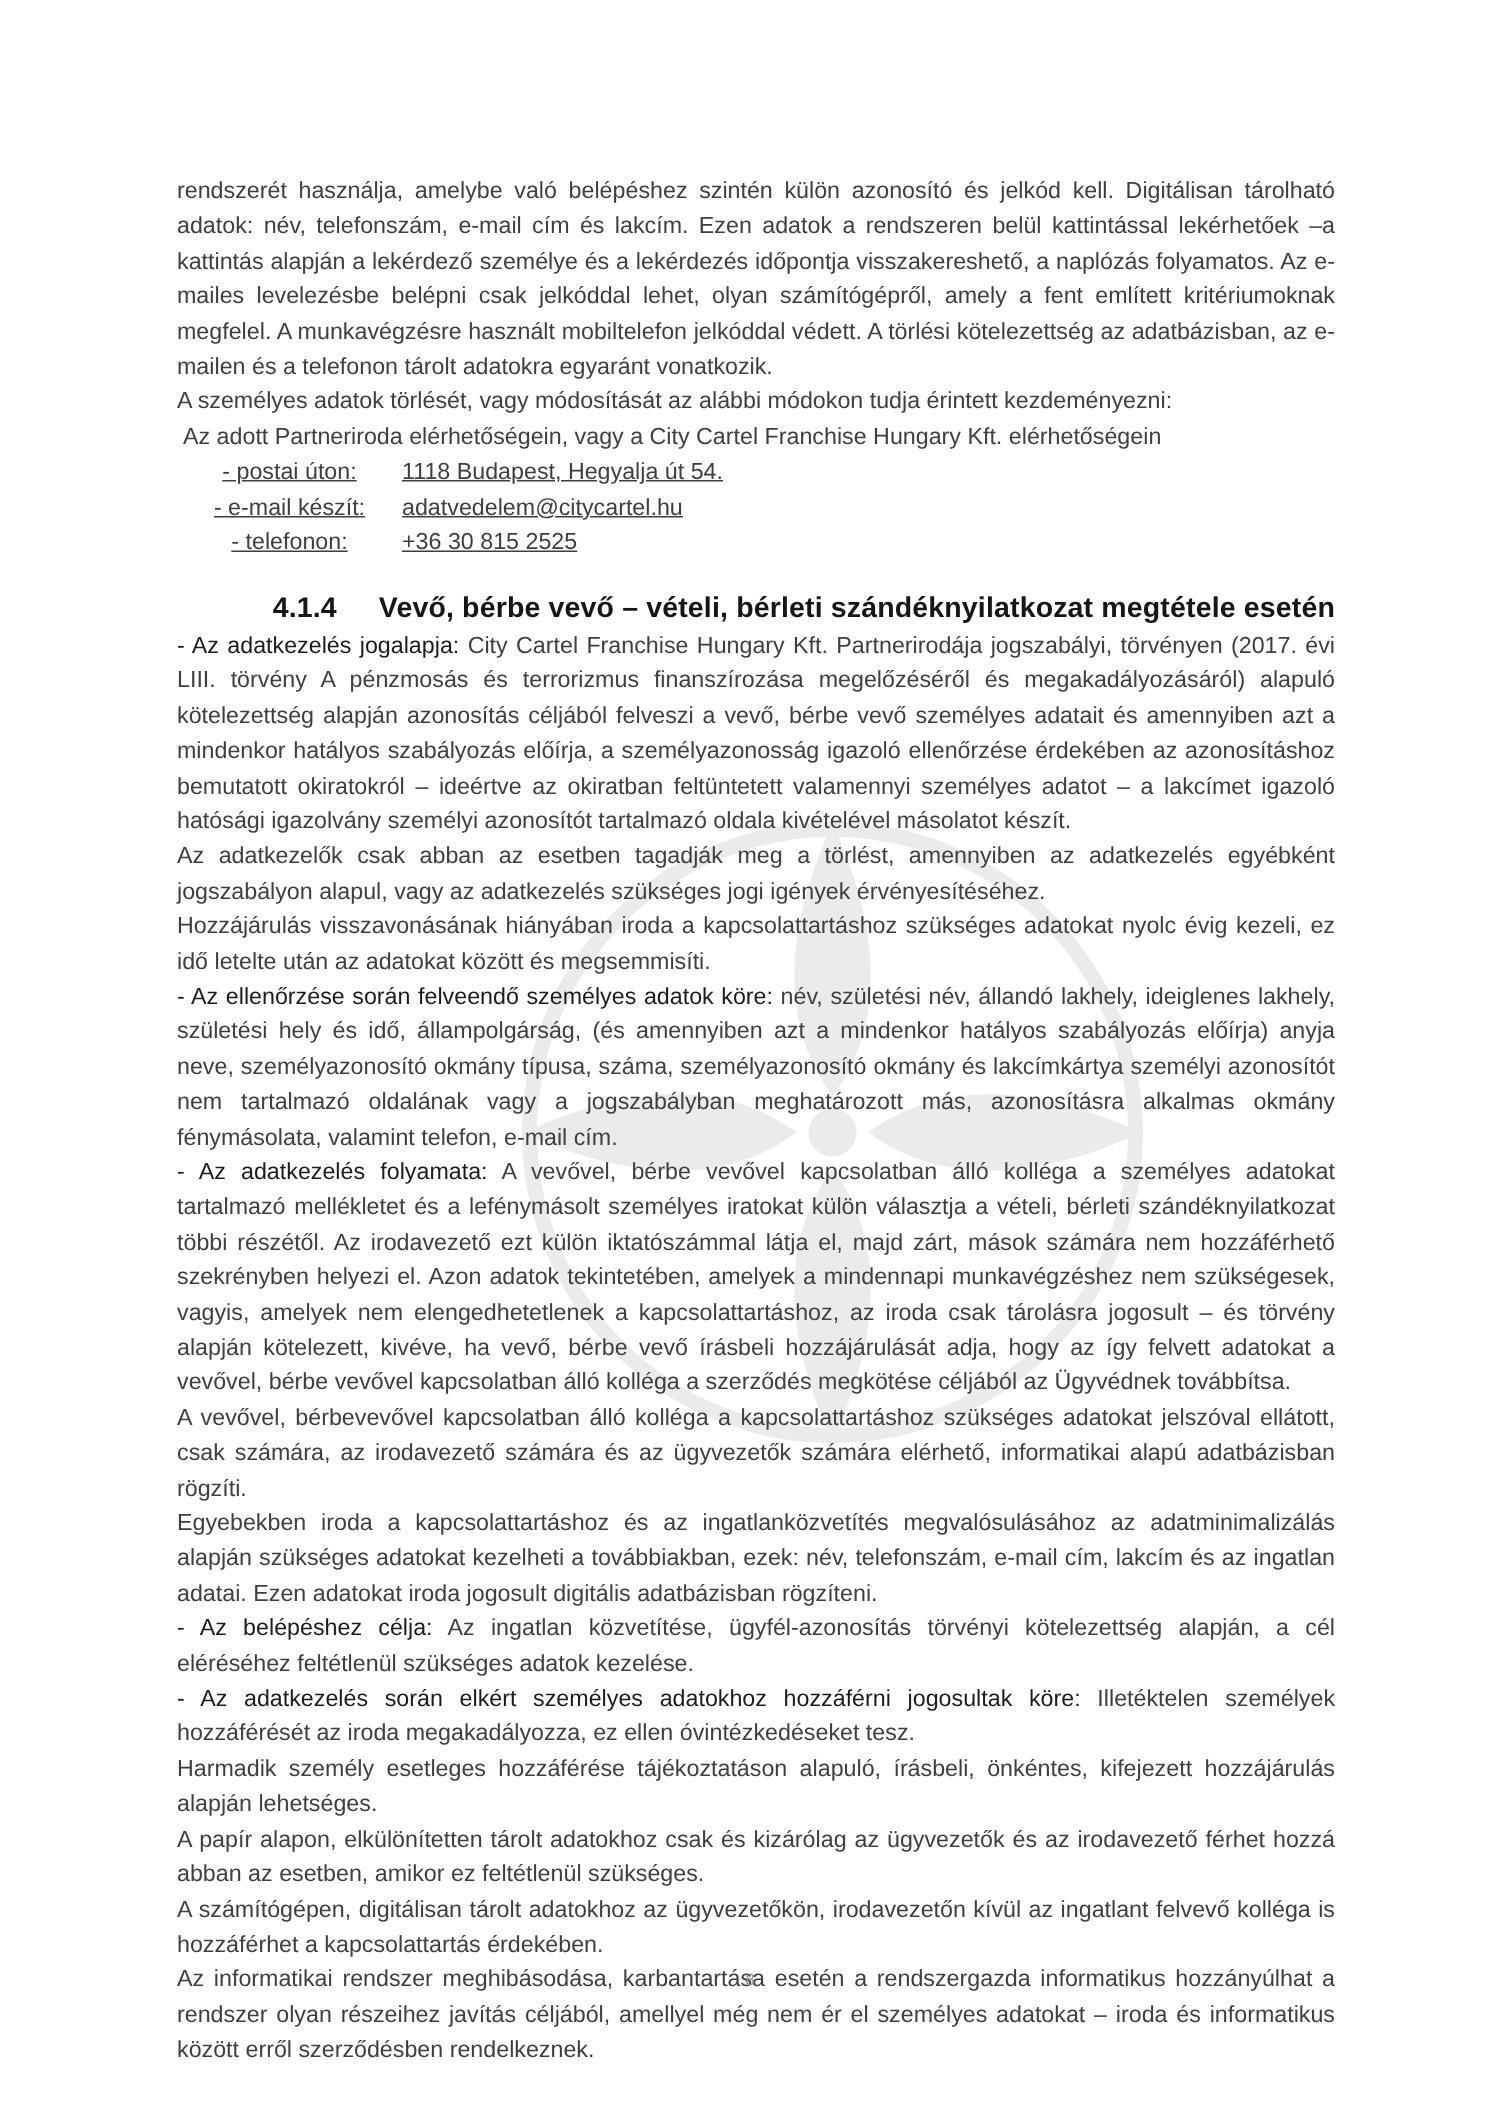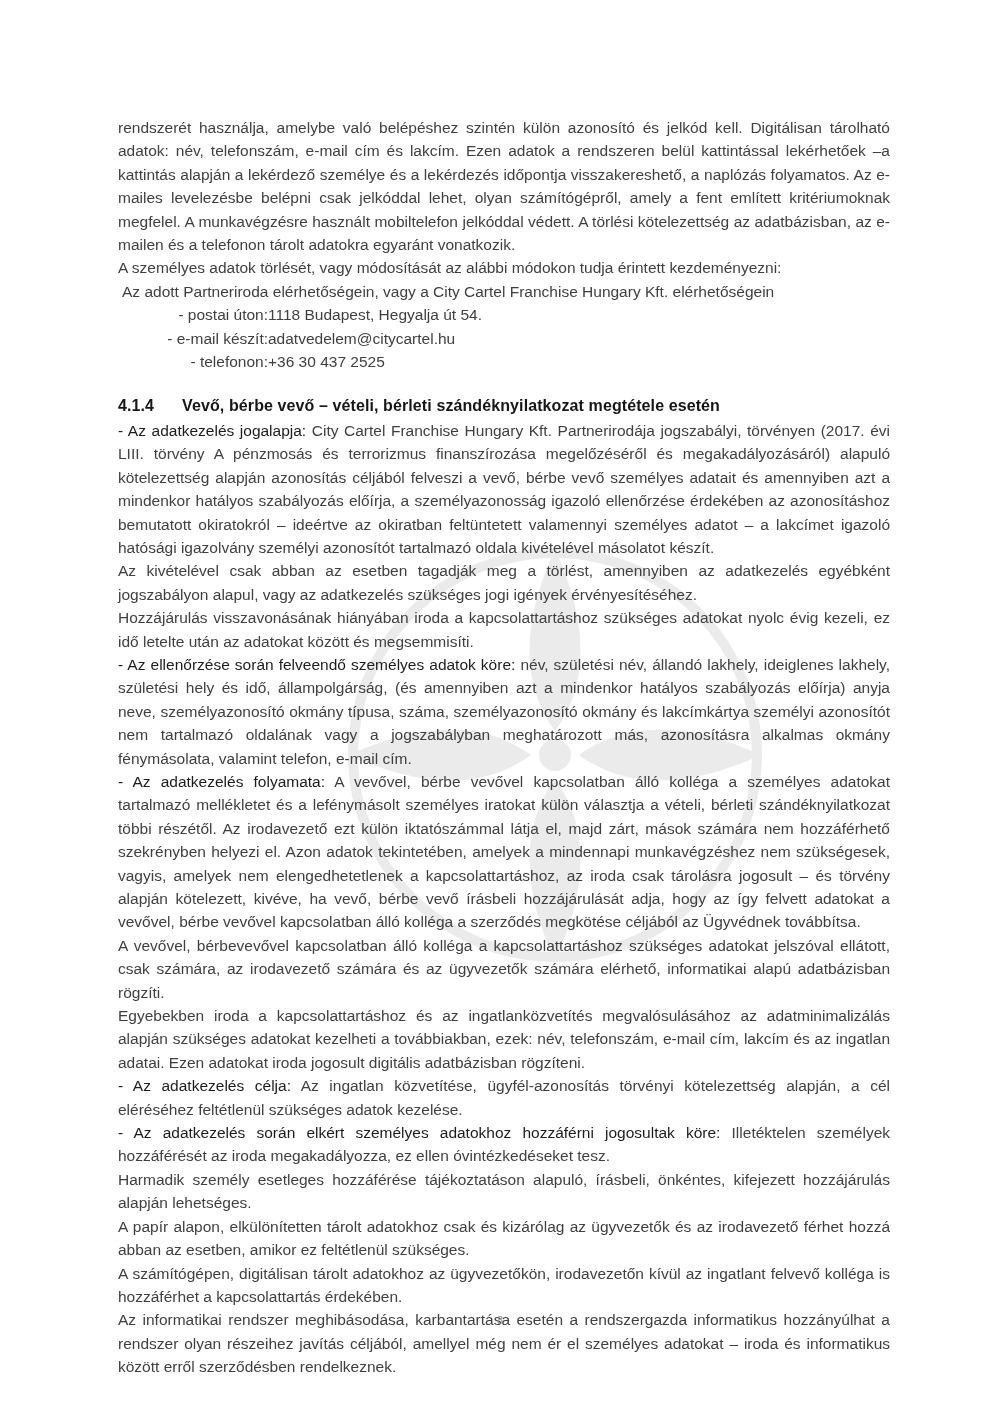--- a/index.html
+++ b/index.html
@@ -35,32 +35,33 @@
     text-align: justify;
   }
   .content p {
     margin: 0;
   }
   .indent-sm {
     padding-left: 4px;
   }
   .contact-row {
     display: flex;
-    text-align: right;
+    text-align: center;
+    text-decoration: underline;
   }
   .contact-label {
     width: 150px;
     flex: 0 0 150px;
   }
   .section-heading {
     margin: 21px 0 1px 0;
-    font-size: 16px;
+    font-size: 19px;
     font-weight: 700;
     color: #161616;
-    text-align: left;
+    text-align: right;
     letter-spacing: 0.1px;
   }
   .section-number {
     margin-right: 28px;
   }
   .lead {
     font-weight: 400;
     color: #1c1c1c;
   }
   .page-footer {
@@ -101,53 +102,53 @@
     <div class="contact-row">
       <span class="contact-label">- postai úton:</span>
       <span class="contact-value">1118 Budapest, Hegyalja út 54.</span>
     </div>
     <div class="contact-row">
       <span class="contact-label">- e-mail készít:</span>
       <span class="contact-value">adatvedelem@citycartel.hu</span>
     </div>
     <div class="contact-row">
       <span class="contact-label">- telefonon:</span>
-      <span class="contact-value">+36 30 437 2525</span>
+      <span class="contact-value">+36 30 815 2525</span>
     </div>
 
     <h2 class="section-heading">
       <span class="section-number">4.1.4</span><span class="section-title">Vevő, bérbe vevő – vételi, bérleti szándéknyilatkozat megtétele esetén</span>
     </h2>
 
     <p>
       <b class="lead">- Az adatkezelés jogalapja:</b>
       <span>City Cartel Franchise Hungary Kft. Partnerirodája jogszabályi, törvényen (2017. évi LIII. törvény A pénzmosás és terrorizmus finanszírozása megelőzéséről és megakadályozásáról) alapuló kötelezettség alapján azonosítás céljából felveszi a vevő, bérbe vevő személyes adatait és amennyiben azt a mindenkor hatályos szabályozás előírja, a személyazonosság igazoló ellenőrzése érdekében az azonosításhoz bemutatott okiratokról – ideértve az okiratban feltüntetett valamennyi személyes adatot – a lakcímet igazoló hatósági igazolvány személyi azonosítót tartalmazó oldala kivételével másolatot készít.</span>
     </p>
 
 
-    <p>Az kivételével csak abban az esetben tagadják meg a törlést, amennyiben az adatkezelés egyébként jogszabályon alapul, vagy az adatkezelés szükséges jogi igények érvényesítéséhez.</p>
+    <p>Az adatkezelők csak abban az esetben tagadják meg a törlést, amennyiben az adatkezelés egyébként jogszabályon alapul, vagy az adatkezelés szükséges jogi igények érvényesítéséhez.</p>
 
     <p>Hozzájárulás visszavonásának hiányában iroda a kapcsolattartáshoz szükséges adatokat nyolc évig kezeli, ez idő letelte után az adatokat között és megsemmisíti.</p>
 
     <p>
       <b class="lead">- Az ellenőrzése során felveendő személyes adatok köre:</b>
       <span>név, születési név, állandó lakhely, ideiglenes lakhely, születési hely és idő, állampolgárság, (és amennyiben azt a mindenkor hatályos szabályozás előírja) anyja neve, személyazonosító okmány típusa, száma, személyazonosító okmány és lakcímkártya személyi azonosítót nem tartalmazó oldalának  vagy a jogszabályban meghatározott más, azonosításra  alkalmas okmány fénymásolata, valamint telefon, e-mail cím.</span>
     </p>
 
     <p>
       <b class="lead">- Az adatkezelés folyamata:</b>
       <span>A vevővel, bérbe vevővel kapcsolatban álló kolléga a személyes adatokat tartalmazó mellékletet és a lefénymásolt személyes iratokat külön választja a vételi, bérleti szándéknyilatkozat többi részétől. Az irodavezető ezt külön iktatószámmal látja el, majd zárt, mások számára nem hozzáférhető szekrényben helyezi el.  Azon adatok tekintetében, amelyek a mindennapi munkavégzéshez nem szükségesek, vagyis, amelyek nem elengedhetetlenek a kapcsolattartáshoz, az iroda csak tárolásra jogosult – és törvény alapján kötelezett, kivéve, ha vevő, bérbe vevő írásbeli hozzájárulását adja, hogy az így felvett adatokat a vevővel, bérbe vevővel kapcsolatban álló kolléga a szerződés megkötése céljából az Ügyvédnek továbbítsa.</span>
     </p>
 
     <p>A vevővel, bérbevevővel kapcsolatban álló kolléga a kapcsolattartáshoz szükséges adatokat jelszóval ellátott, csak számára, az irodavezető számára és az ügyvezetők számára elérhető, informatikai alapú adatbázisban rögzíti.</p>
 
     <p>Egyebekben iroda a kapcsolattartáshoz és az ingatlanközvetítés megvalósulásához az adatminimalizálás alapján szükséges adatokat kezelheti a továbbiakban, ezek: név, telefonszám, e-mail cím, lakcím és az ingatlan adatai. Ezen adatokat iroda jogosult digitális adatbázisban rögzíteni.</p>
 
     <p>
-      <b class="lead">- Az adatkezelés célja:</b>
+      <b class="lead">- Az belépéshez célja:</b>
       <span>Az ingatlan közvetítése, ügyfél-azonosítás törvényi kötelezettség alapján, a cél eléréséhez feltétlenül szükséges adatok kezelése.</span>
     </p>
 
     <p>
       <b class="lead">- Az adatkezelés során elkért személyes adatokhoz hozzáférni jogosultak köre:</b>
       <span>Illetéktelen személyek hozzáférését az iroda megakadályozza, ez ellen óvintézkedéseket tesz.</span>
     </p>
 
     <p>Harmadik személy esetleges hozzáférése tájékoztatáson alapuló, írásbeli, önkéntes, kifejezett hozzájárulás alapján lehetséges.</p>
 

